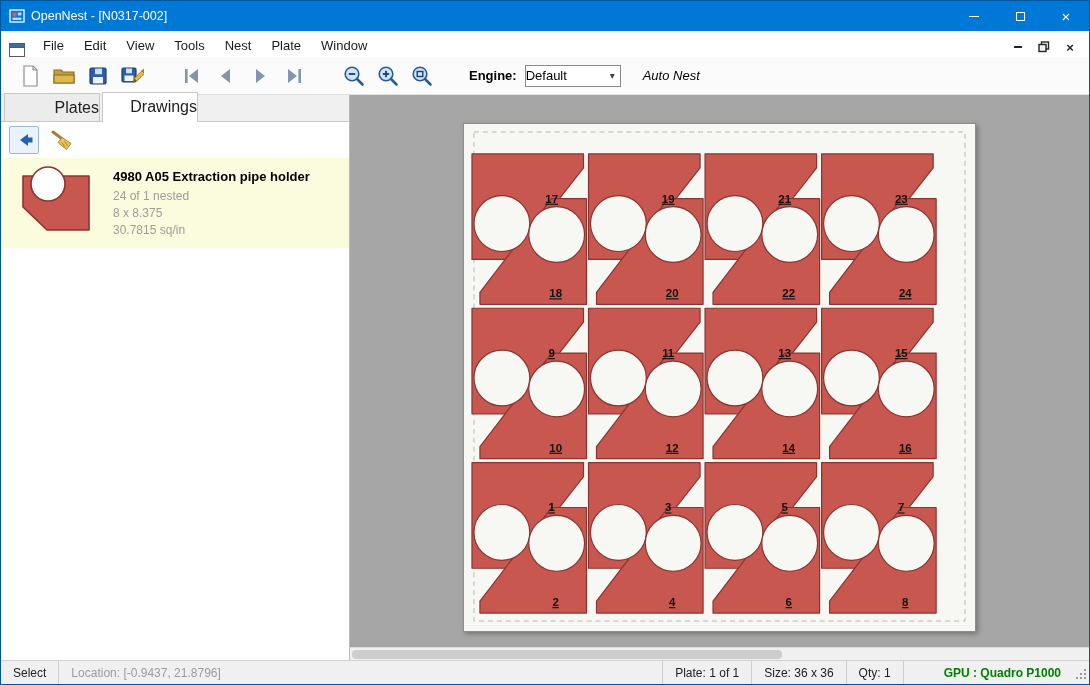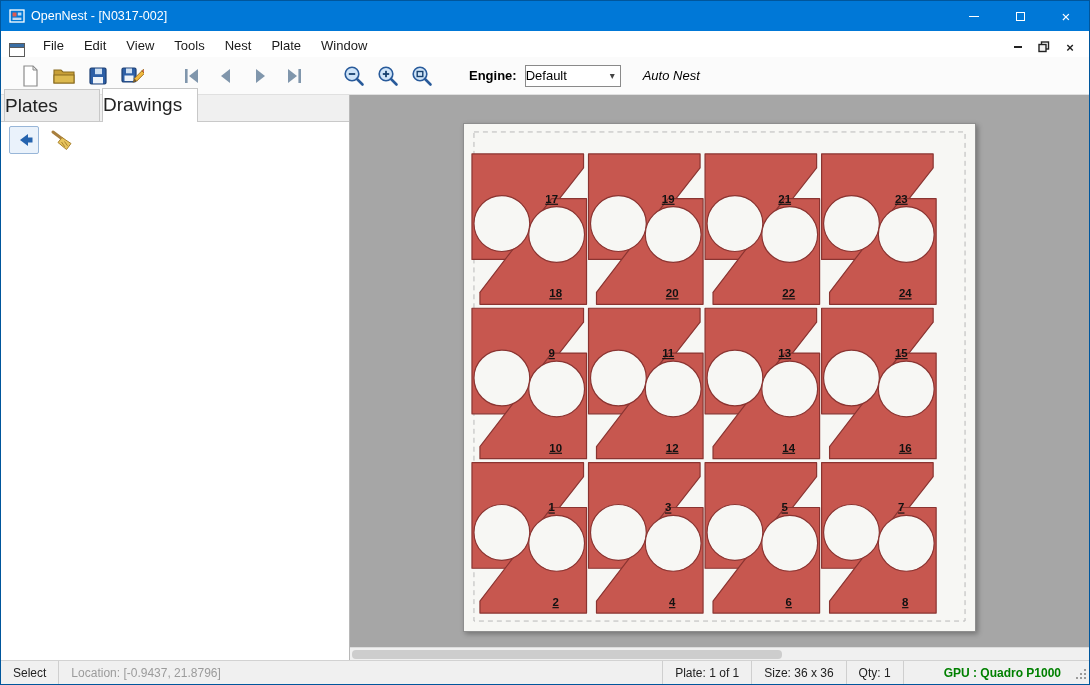--- a/index.html
+++ b/index.html
@@ -35,21 +35,21 @@
   .engine-label { font-size:13px; font-weight:bold; margin:0 8px 0 30px; }
   .combo { width:96px; height:22px; background:#fff; border:1px solid #8a8a8a; display:flex; align-items:center; font-size:13px; padding-left:0; position:relative; }
   .combo .arrow { margin-left:auto; padding-right:5px; font-size:10px; color:#444; }
   .auto-nest { font-size:13px; margin-left:22px;font-style:italic; }
 
   
   .main { flex:1 1 auto; display:flex; min-height:0; }
 
   .left-panel { width:349px; border-right:1px solid #b8b8b8; display:flex; flex-direction:column; background:#fff; }
   .tabstrip { height:27px; background:#f0f0f0; display:flex; align-items:flex-end; padding-left:3px; border-bottom:1px solid #c9c9c9; }
-  .tab { width:96px; text-align:left; font-size:19px; padding:5px 0 4px 0; background:#ececec; border:1px solid #c8c8c8; border-bottom:none; margin-right:2px; color:#222; }
+  .tab { width:96px; text-align:right; font-size:16px; padding:5px 0 4px 0; background:#ececec; border:1px solid #c8c8c8; border-bottom:none; margin-right:2px; color:#222; }
   .tab.active { background:#fff; position:relative; top:1px; padding-bottom:6px; }
   .panel-toolbar { height:36px; display:flex; align-items:center; padding-left:8px; gap:8px; background:#fff; }
   .ptool-btn { width:30px; height:28px; display:flex; align-items:center; justify-content:center; border-radius:2px; }
   .ptool-btn.framed { border:1px solid #98b6d8; background:#eaf2fb; }
   .drawing-list { flex:1; background:#fff; overflow:hidden; }
   .drawing-item { display:flex; align-items:center; padding:6px 8px; background:#fbfbdd; }
   .thumb-box { flex:0 0 94px; display:flex; justify-content:center; }
   .drawing-info { margin-left:10px; font-size:12px; color:#9c9c9c; line-height:17px; }
   .drawing-info .di-title { color:#000; font-weight:bold; font-size:13px; margin-bottom:3px; }
 
@@ -229,20 +229,36 @@
             <path d="M14,3 L6,9 L14,15 V11.5 H18.5 V6.5 H14 Z" fill="#2563ae"></path>
           </svg>
         </div>
         <div class="ptool-btn">
           <svg width="24" height="22" viewBox="0 0 24 22">
             <line x1="3" y1="3" x2="13" y2="10.5" stroke="#a87f3e" stroke-width="3" stroke-linecap="round"></line>
             <polygon points="12,8.5 21,14.5 16.5,20.5 8,13.5" fill="#e7c45c" stroke="#ab8430" stroke-width="1"></polygon>
             <line x1="11.5" y1="13" x2="14.8" y2="17.8" stroke="#ab8430" stroke-width="1"></line>
             <line x1="14.5" y1="12.5" x2="17.5" y2="16.8" stroke="#ab8430" stroke-width="1"></line>
           </svg>
+        </div>
+      </div>
+      <div class="drawing-list">
+        <div class="drawing-item">
+          <div class="thumb-box">
+            <svg width="86" height="78" viewBox="0 0 86 78">
+              <path d="M10,12 L76,12 L76,66 L34,66 L10,43 Z" fill="#c7574f" stroke="#8a3431" stroke-width="1.6" stroke-linejoin="round"></path>
+              <circle cx="35" cy="20" r="17" fill="#ffffff" stroke="#8a3431" stroke-width="1.6"></circle>
+            </svg>
+          </div>
+          <div class="drawing-info">
+            <div class="di-title">4980 A05 Extraction pipe holder</div>
+            <div>24 of 1 nested</div>
+            <div>8 x 8.375</div>
+            <div>30.7815 sq/in</div>
+          </div>
         </div>
       </div>
     </div>
 
     <div class="canvas">
       <div class="plate" style="background: rgb(247, 247, 244);">
         <svg viewBox="0 0 513 509">
           <rect x="10" y="8" width="493" height="491" fill="none" stroke="#b8b8b8" stroke-width="1" stroke-dasharray="5,4"></rect>
           <g id="parts-layer">
               <g transform="translate(8,28)">

